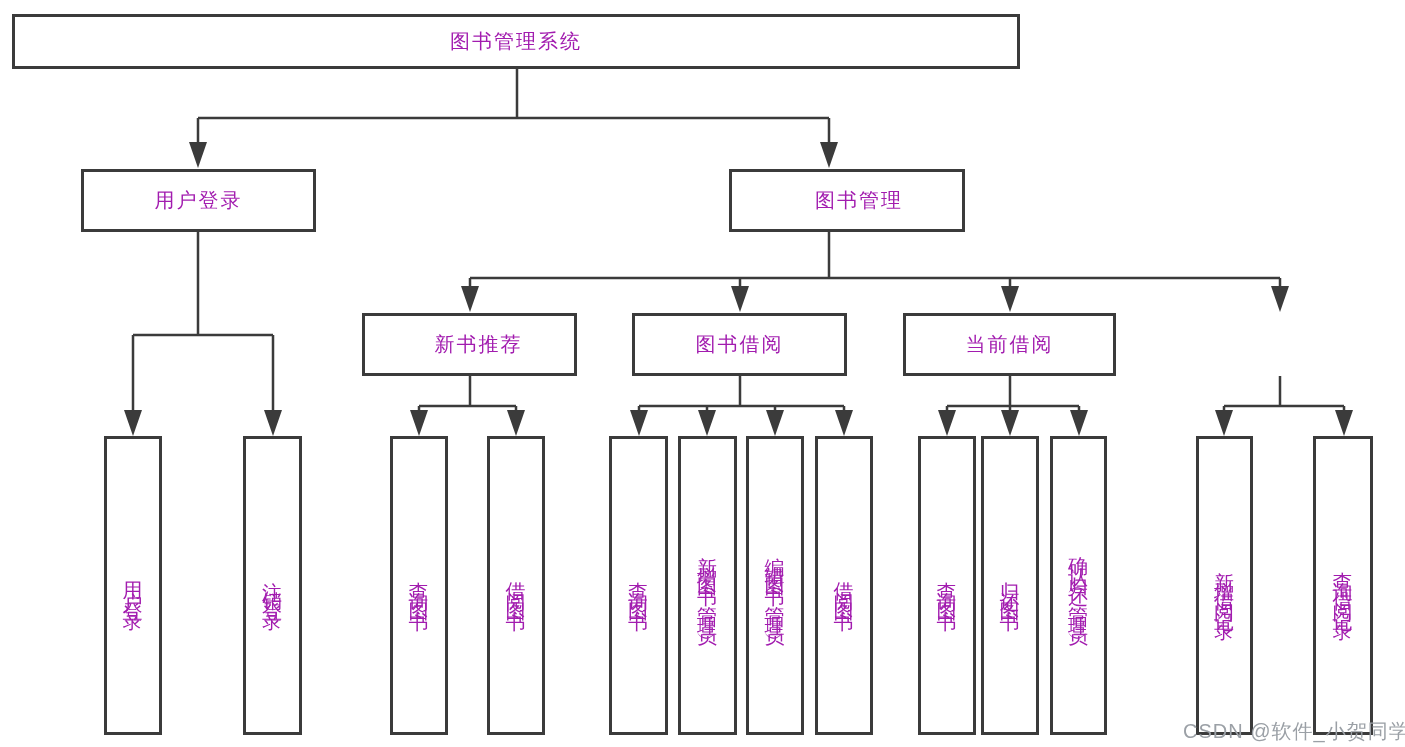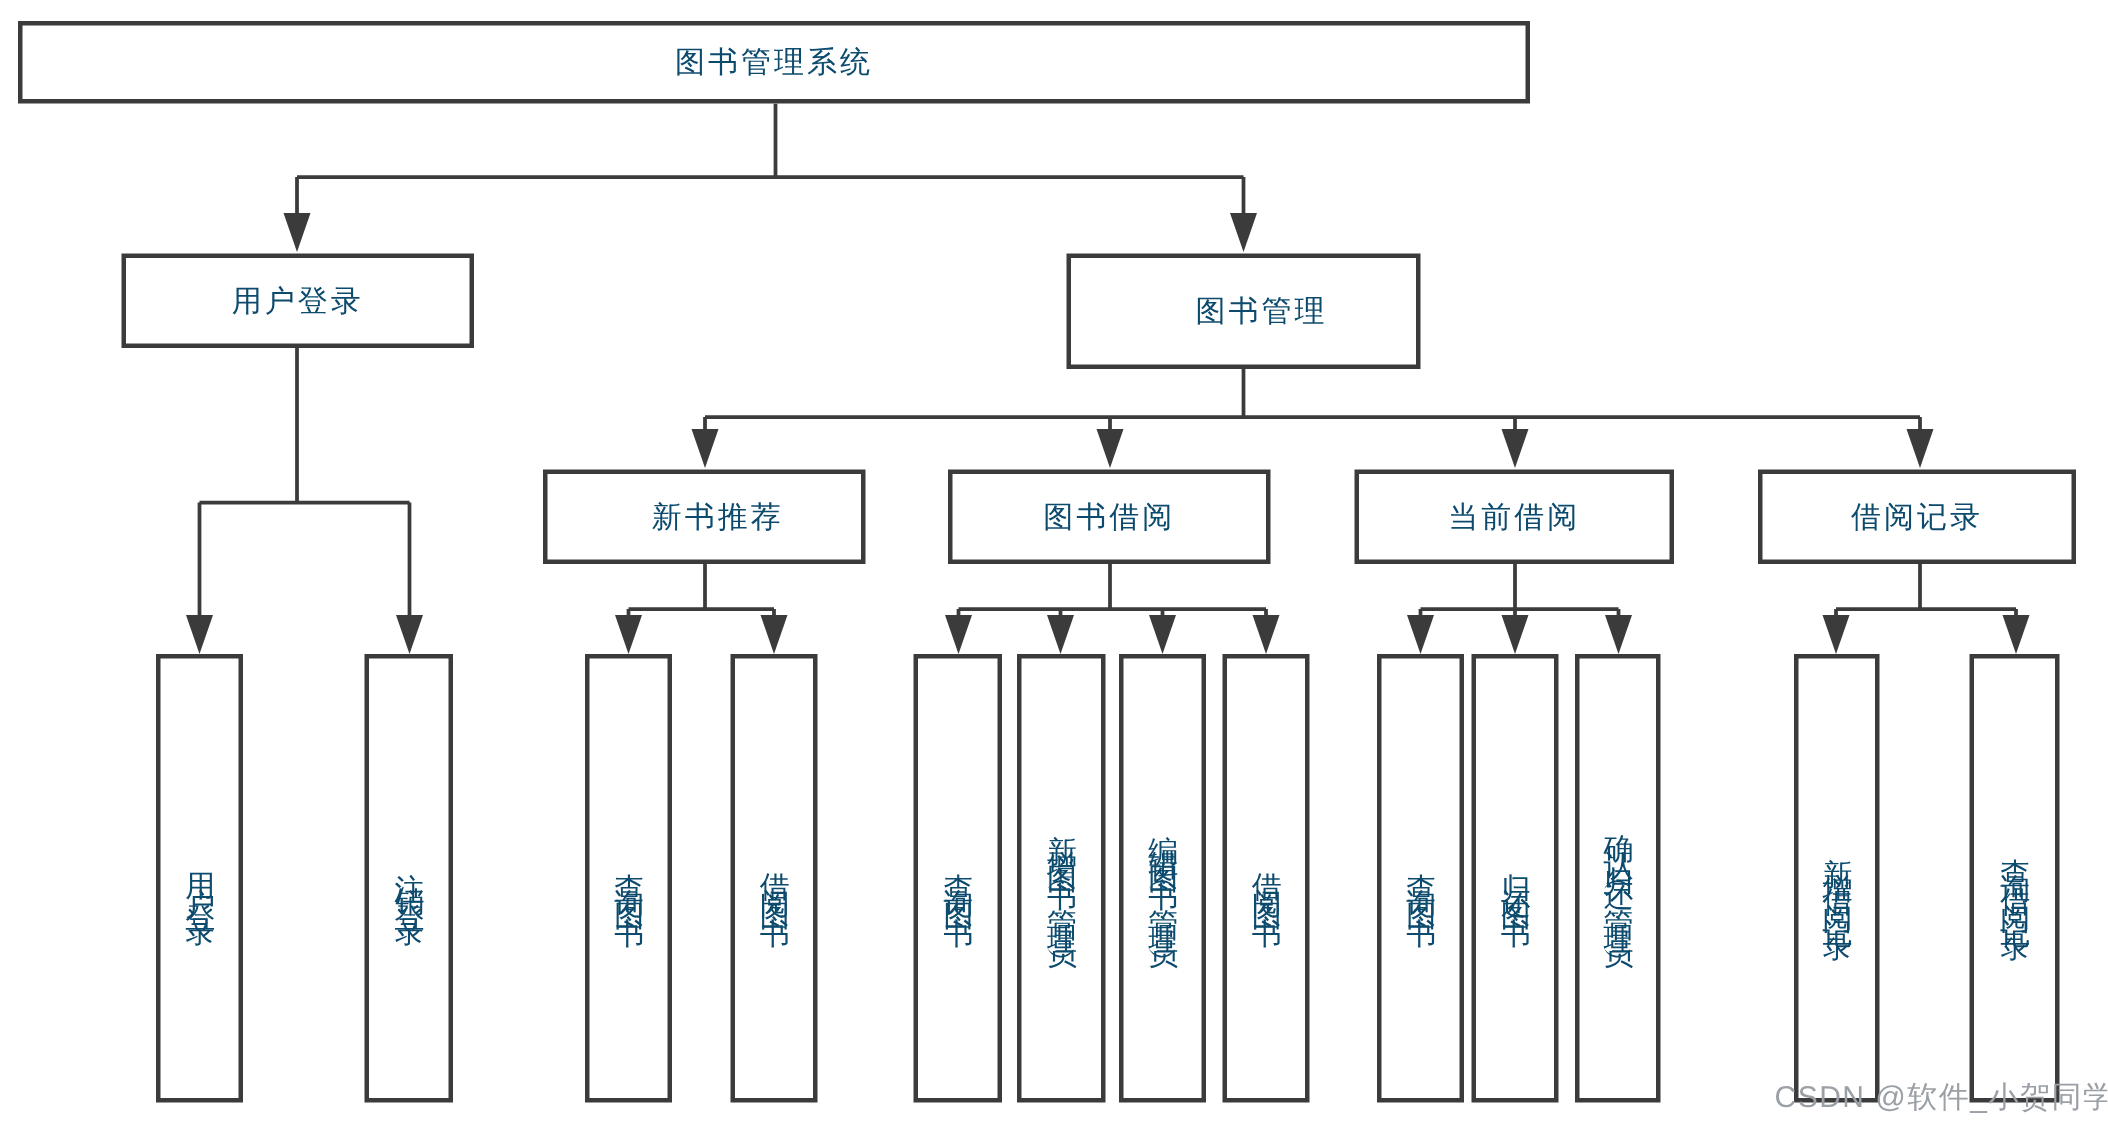--- a/index.html
+++ b/index.html
@@ -23,39 +23,39 @@
     height: 747px;
   }
   .box {
     position: absolute;
     box-sizing: border-box;
     border: 3px solid #3b3b3b;
     background: #ffffff;
     display: flex;
     align-items: center;
     justify-content: center;
-    color: #0c4a6e;
+    color: #a21caf;
     font-size: 20px;
   }
   .h-label {
     letter-spacing: 2px;
     white-space: nowrap;
   }
   .leaf .v-label {
     writing-mode: vertical-rl;
     text-orientation: mixed;
     letter-spacing: 10px;
     line-height: 1;
     white-space: nowrap;
   }
   
   .node-root   { left: 12px;  top: 14px;  width: 1008px; height: 55px; }
   
   .node-l2-a   { left: 81px;  top: 169px; width: 235px; height: 63px; }
-  .node-l2-b   { left: 711px; top: 169px; width: 236px; height: 77px; padding-left: 24px; }
+  .node-l2-b   { left: 729px; top: 169px; width: 236px; height: 63px; padding-left: 24px; }
   
   .node-l3-0   { left: 362px;  top: 313px; width: 215px; height: 63px; padding-left: 18px; }
   .node-l3-1   { left: 632px;  top: 313px; width: 215px; height: 63px; text-align: right; }
   .node-l3-2   { left: 903px;  top: 313px; width: 213px; height: 63px; }
   .node-l3-3   { left: 1172px; top: 313px; width: 212px; height: 63px; }
   
   .leaf { top: 436px; height: 299px; }
   .leaf-0  { left: 104px;  width: 58px; }
   .leaf-1  { left: 243px;  width: 59px; }
   .leaf-2  { left: 390px;  width: 58px; }
@@ -130,23 +130,20 @@
 
   <div class="box node-l3-0">
     <span class="h-label">新书推荐</span>
   </div>
   <div class="box node-l3-1">
     <span class="h-label">图书借阅</span>
   </div>
   <div class="box node-l3-2">
     <span class="h-label">当前借阅</span>
   </div>
-  <div class="box node-l3-3">
-    <span class="h-label">借阅记录</span>
-  </div>
 
   <div class="box leaf leaf-0">
     <span class="v-label">用户登录</span>
   </div>
   <div class="box leaf leaf-1">
     <span class="v-label">注销登录</span>
   </div>
   <div class="box leaf leaf-2">
     <span class="v-label">查询图书</span>
   </div>

